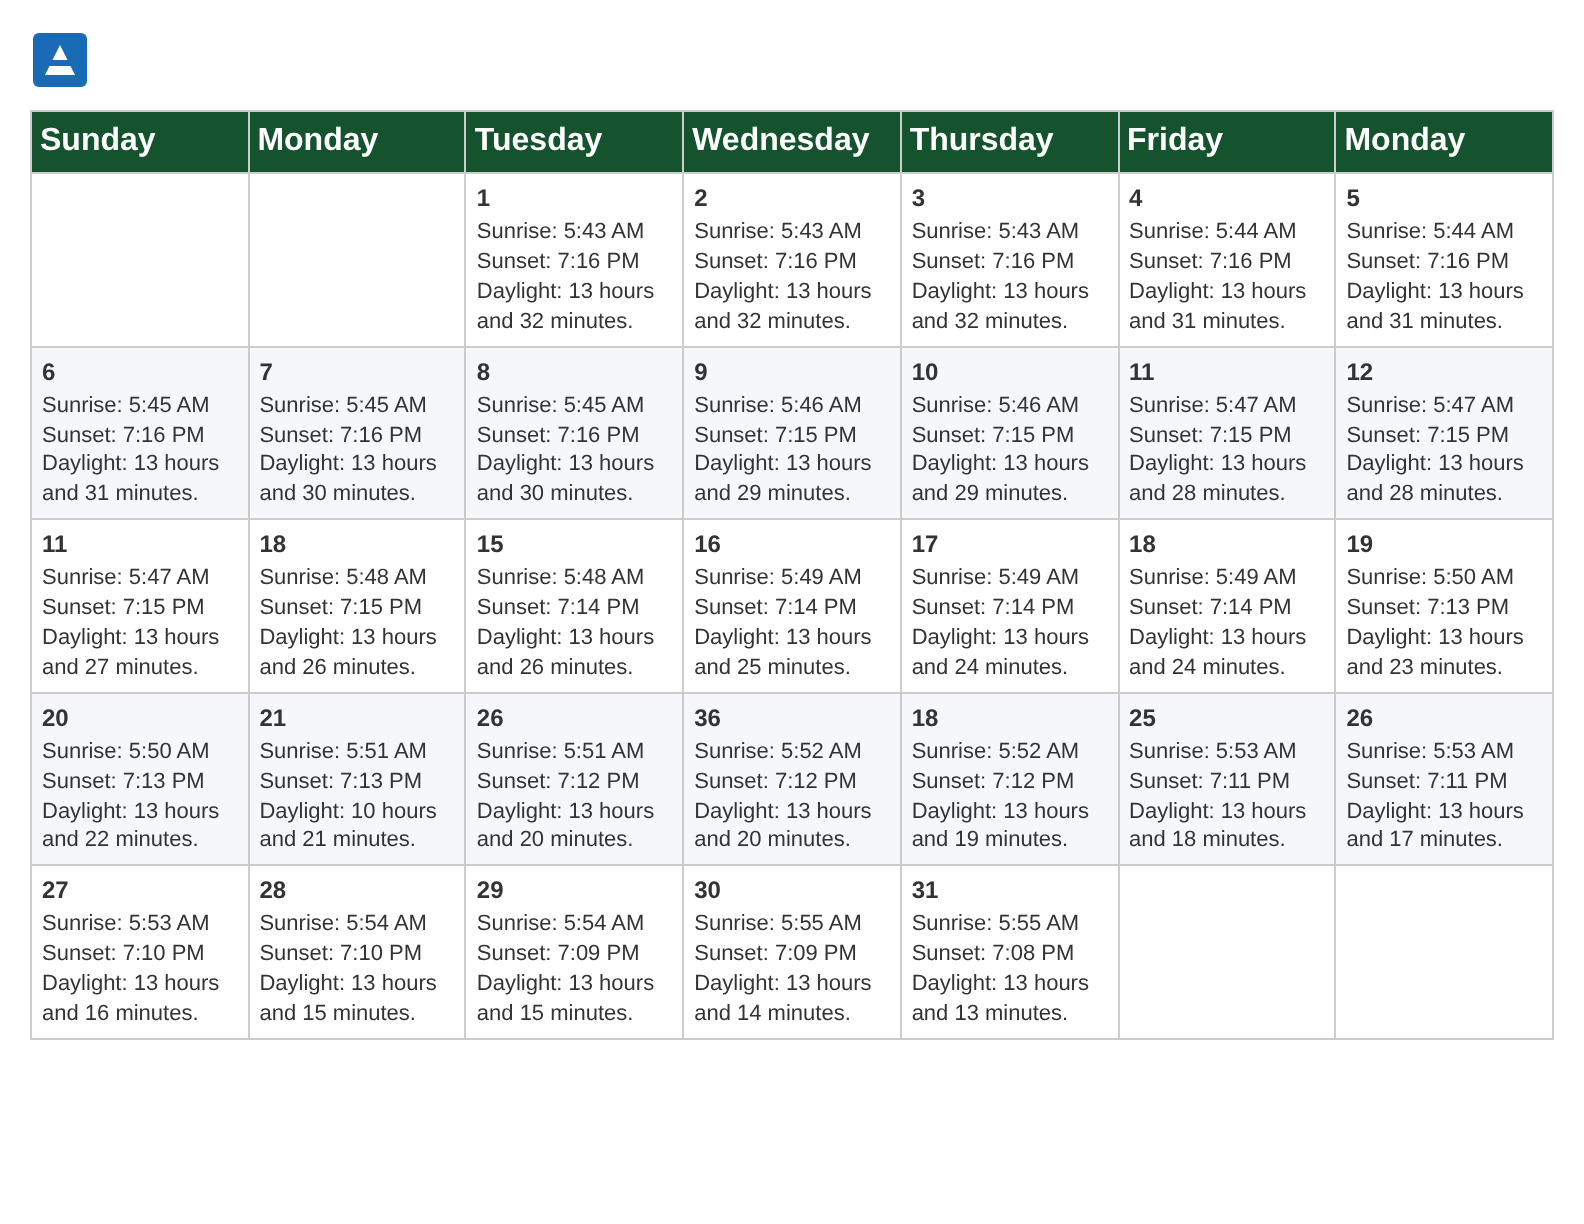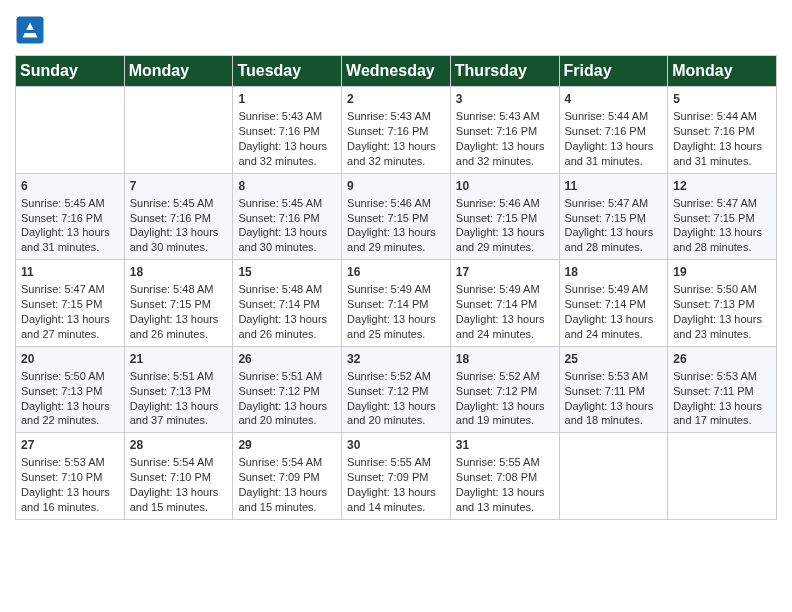--- a/index.html
+++ b/index.html
@@ -244,30 +244,30 @@
         <td>
           <span class="day-num">20</span>
           <div>Sunrise: 5:50 AM</div>
           <div>Sunset: 7:13 PM</div>
           <div>Daylight: 13 hours and 22 minutes.</div>
         </td>
         <td>
           <span class="day-num">21</span>
           <div>Sunrise: 5:51 AM</div>
           <div>Sunset: 7:13 PM</div>
-          <div>Daylight: 13 hours and 37 minutes.</div>
+          <div>Daylight: 10 hours and 21 minutes.</div>
         </td>
         <td>
           <span class="day-num">26</span>
           <div>Sunrise: 5:51 AM</div>
           <div>Sunset: 7:12 PM</div>
           <div>Daylight: 13 hours and 20 minutes.</div>
         </td>
         <td>
-          <span class="day-num">32</span>
+          <span class="day-num">36</span>
           <div>Sunrise: 5:52 AM</div>
           <div>Sunset: 7:12 PM</div>
           <div>Daylight: 13 hours and 20 minutes.</div>
         </td>
         <td>
           <span class="day-num">18</span>
           <div>Sunrise: 5:52 AM</div>
           <div>Sunset: 7:12 PM</div>
           <div>Daylight: 13 hours and 19 minutes.</div>
         </td>

